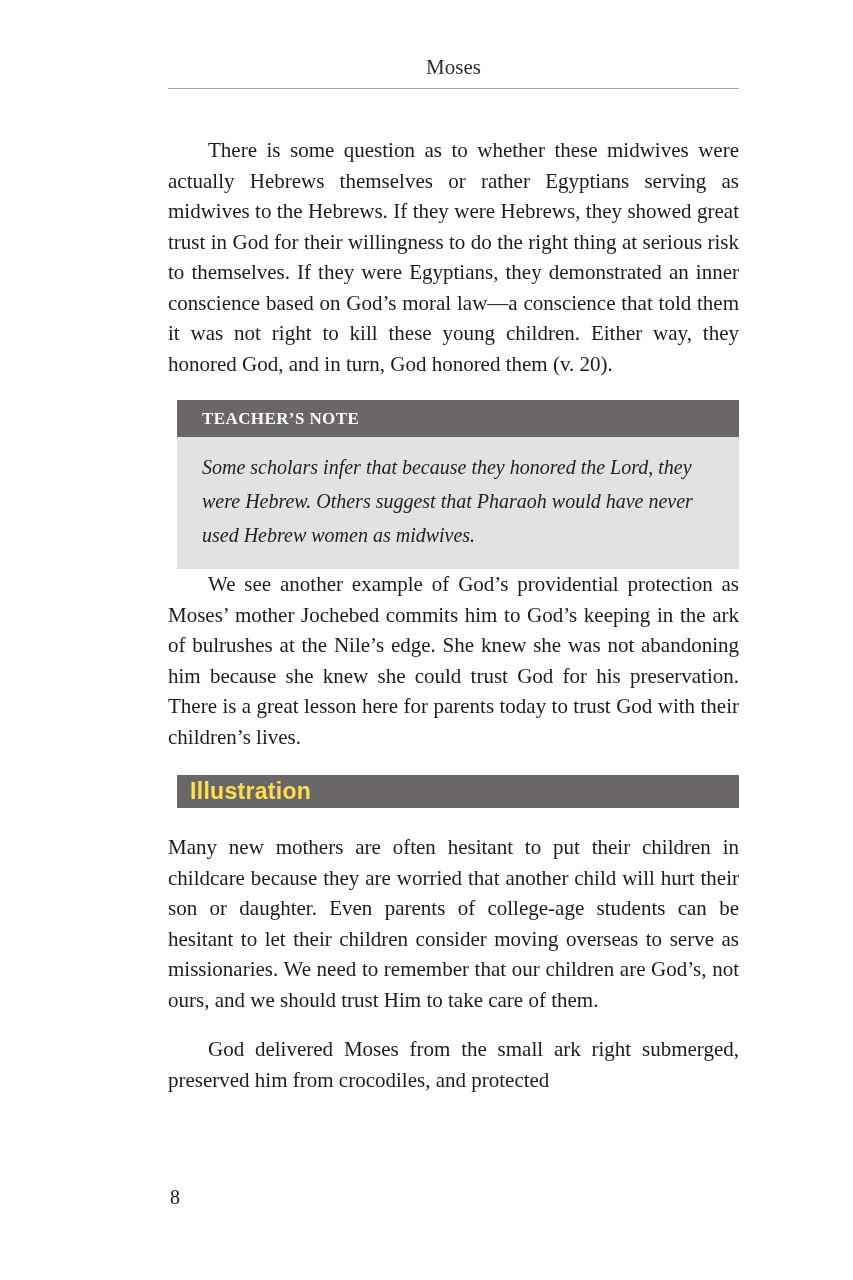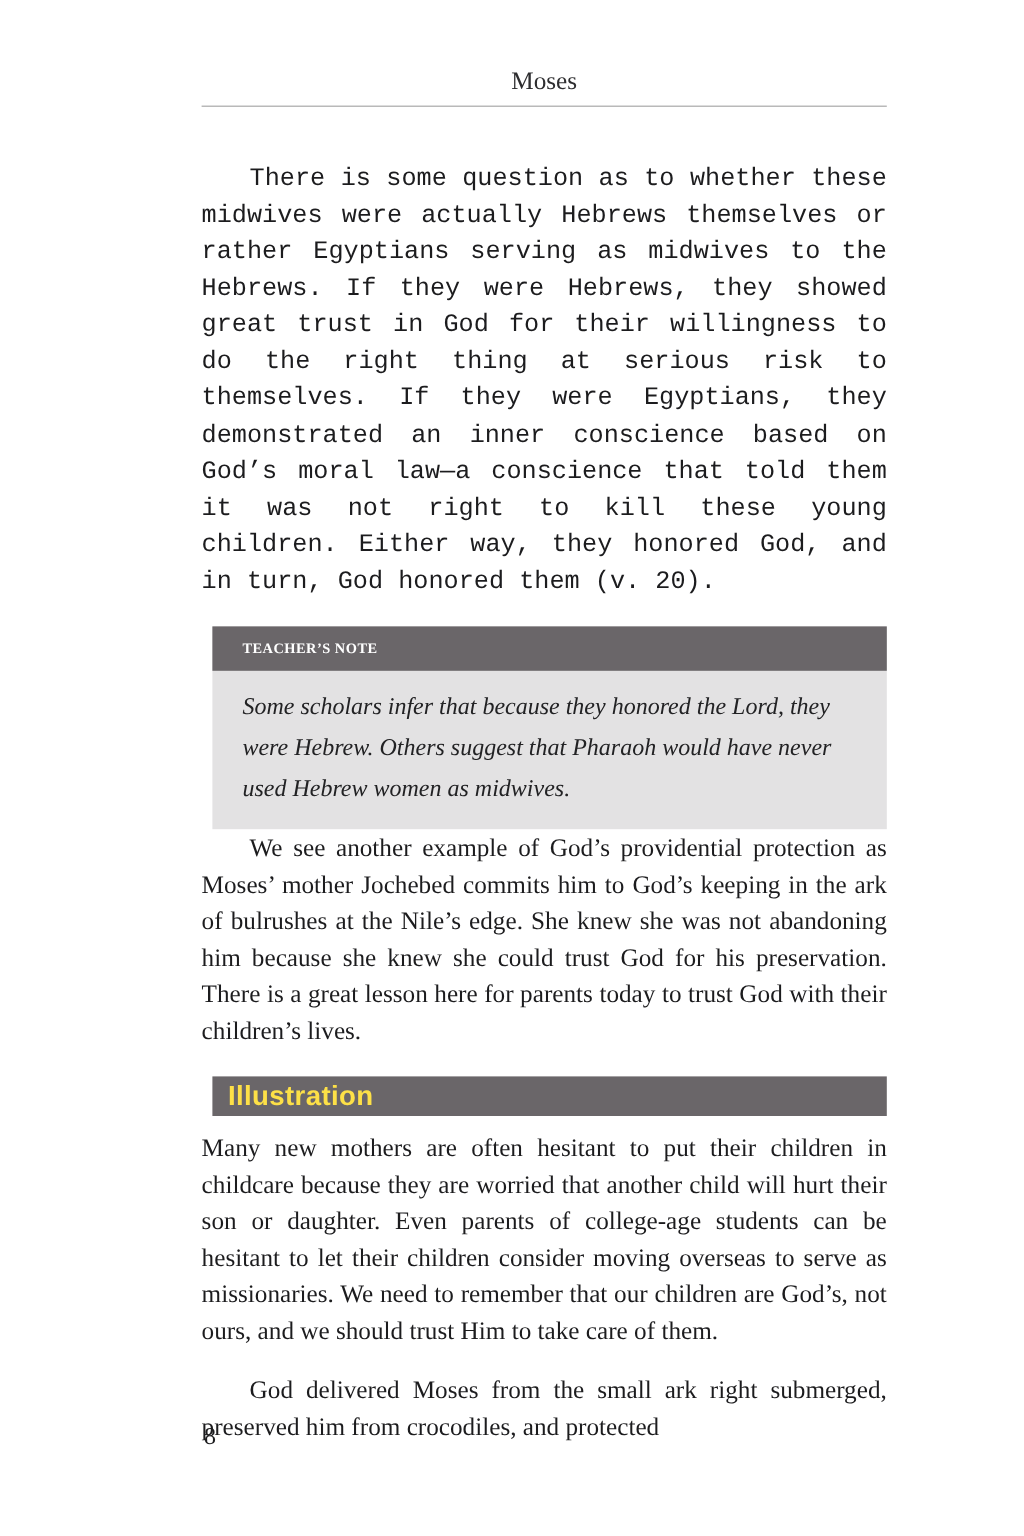--- a/index.html
+++ b/index.html
@@ -31,33 +31,33 @@
     border-top: 1px solid #a8a8a8;
     margin-top: 8px;
   }
   p.body {
     font-size: 21px;
     line-height: 30.5px;
     text-align: justify;
     color: #1c1c1e;
   }
   p.indent { text-indent: 40px; }
-  .p1 { margin-top: 46px; font-family: Liberation Mono, monospace; }
+  .p1 { margin-top: 46px; }
   .note-box {
     margin-top: 21px;
     margin-left: 9px;
     background: #e3e2e3;
   }
   .note-header {
     background: #6a6669;
     color: #ffffff;
     height: 37px;
     line-height: 37px;
     padding-left: 25px;
-    font-size: 12px;
+    font-size: 17px;
     font-weight: bold;
     letter-spacing: 0.4px;
   }
   .note-body {
     padding: 13px 25px 17px 25px;
     font-style: italic;
     font-size: 20px;
     line-height: 34px;
     color: #222224;
     text-align: left;
@@ -69,21 +69,21 @@
     background: #6a6669;
     color: #fde047;
     height: 33px;
     line-height: 32px;
     padding-left: 13px;
     font-family: "Liberation Sans", sans-serif;
     font-weight: bold;
     font-size: 23px;
     letter-spacing: 0.3px;
   }
-  .p3 { margin-top: 11px; }
+  .p3 { margin-top: 24px; }
   .p4 { margin-top: 19px; }
   .page-number {
     position: absolute;
     left: 170px;
     top: 1186px;
     font-size: 20px;
     color: #1c1c1e;
   }
 </style>
 </head>

